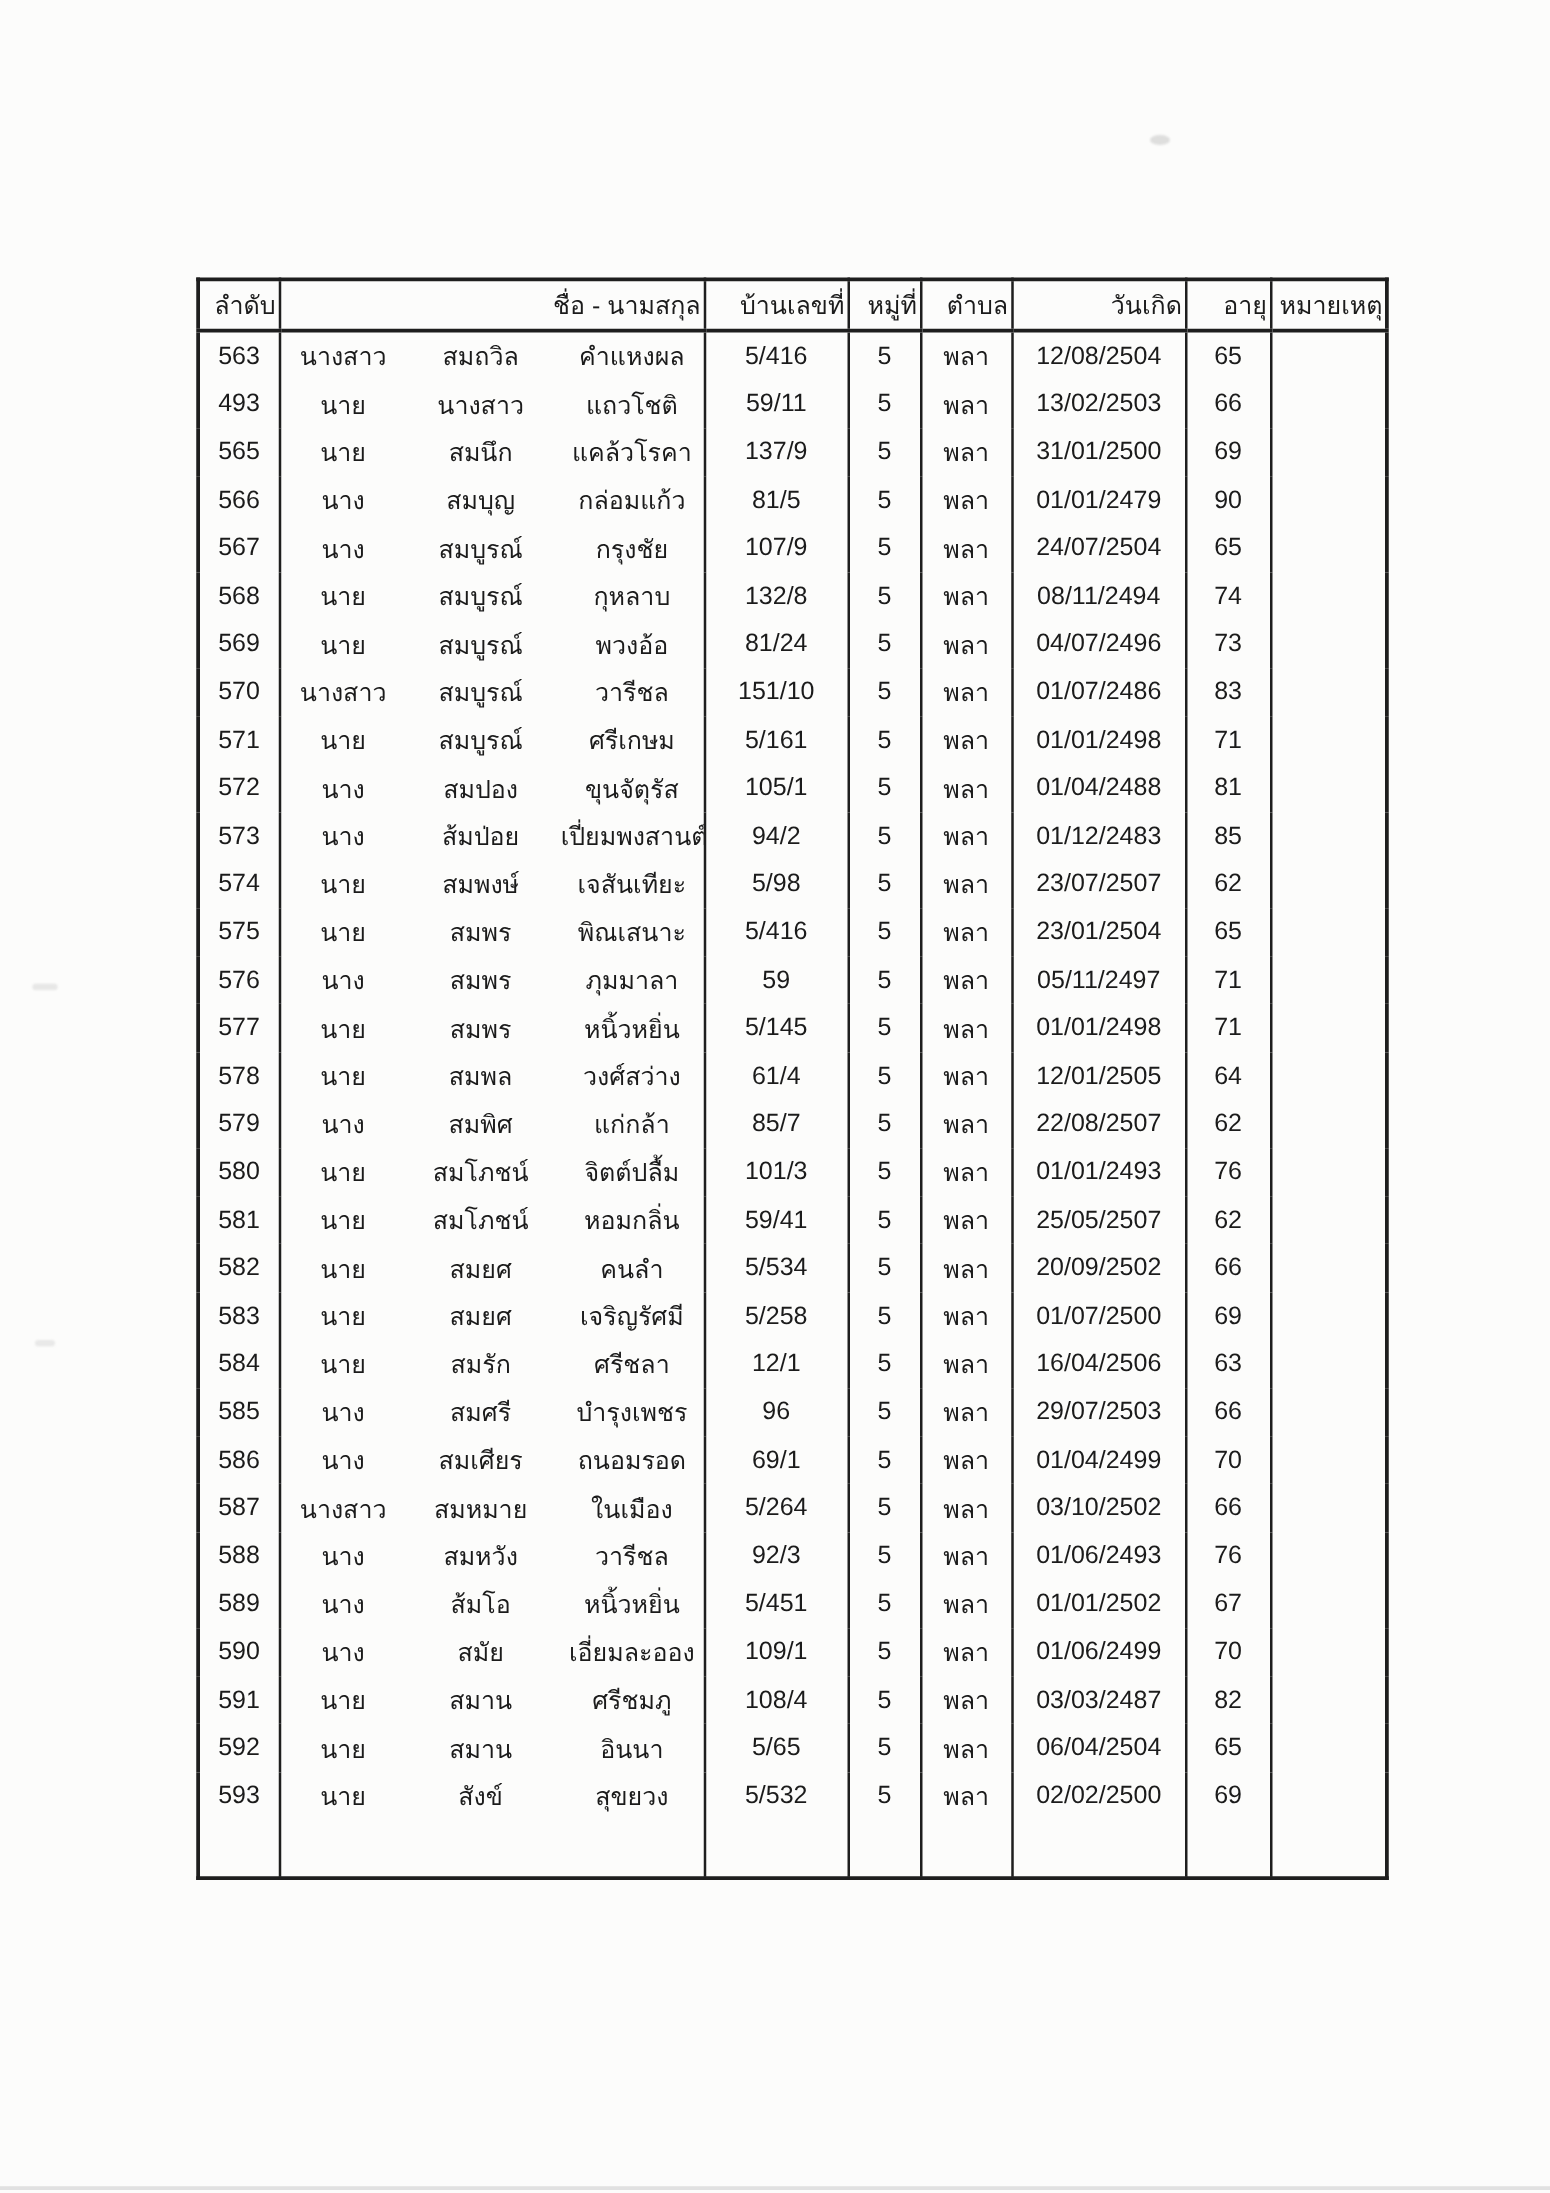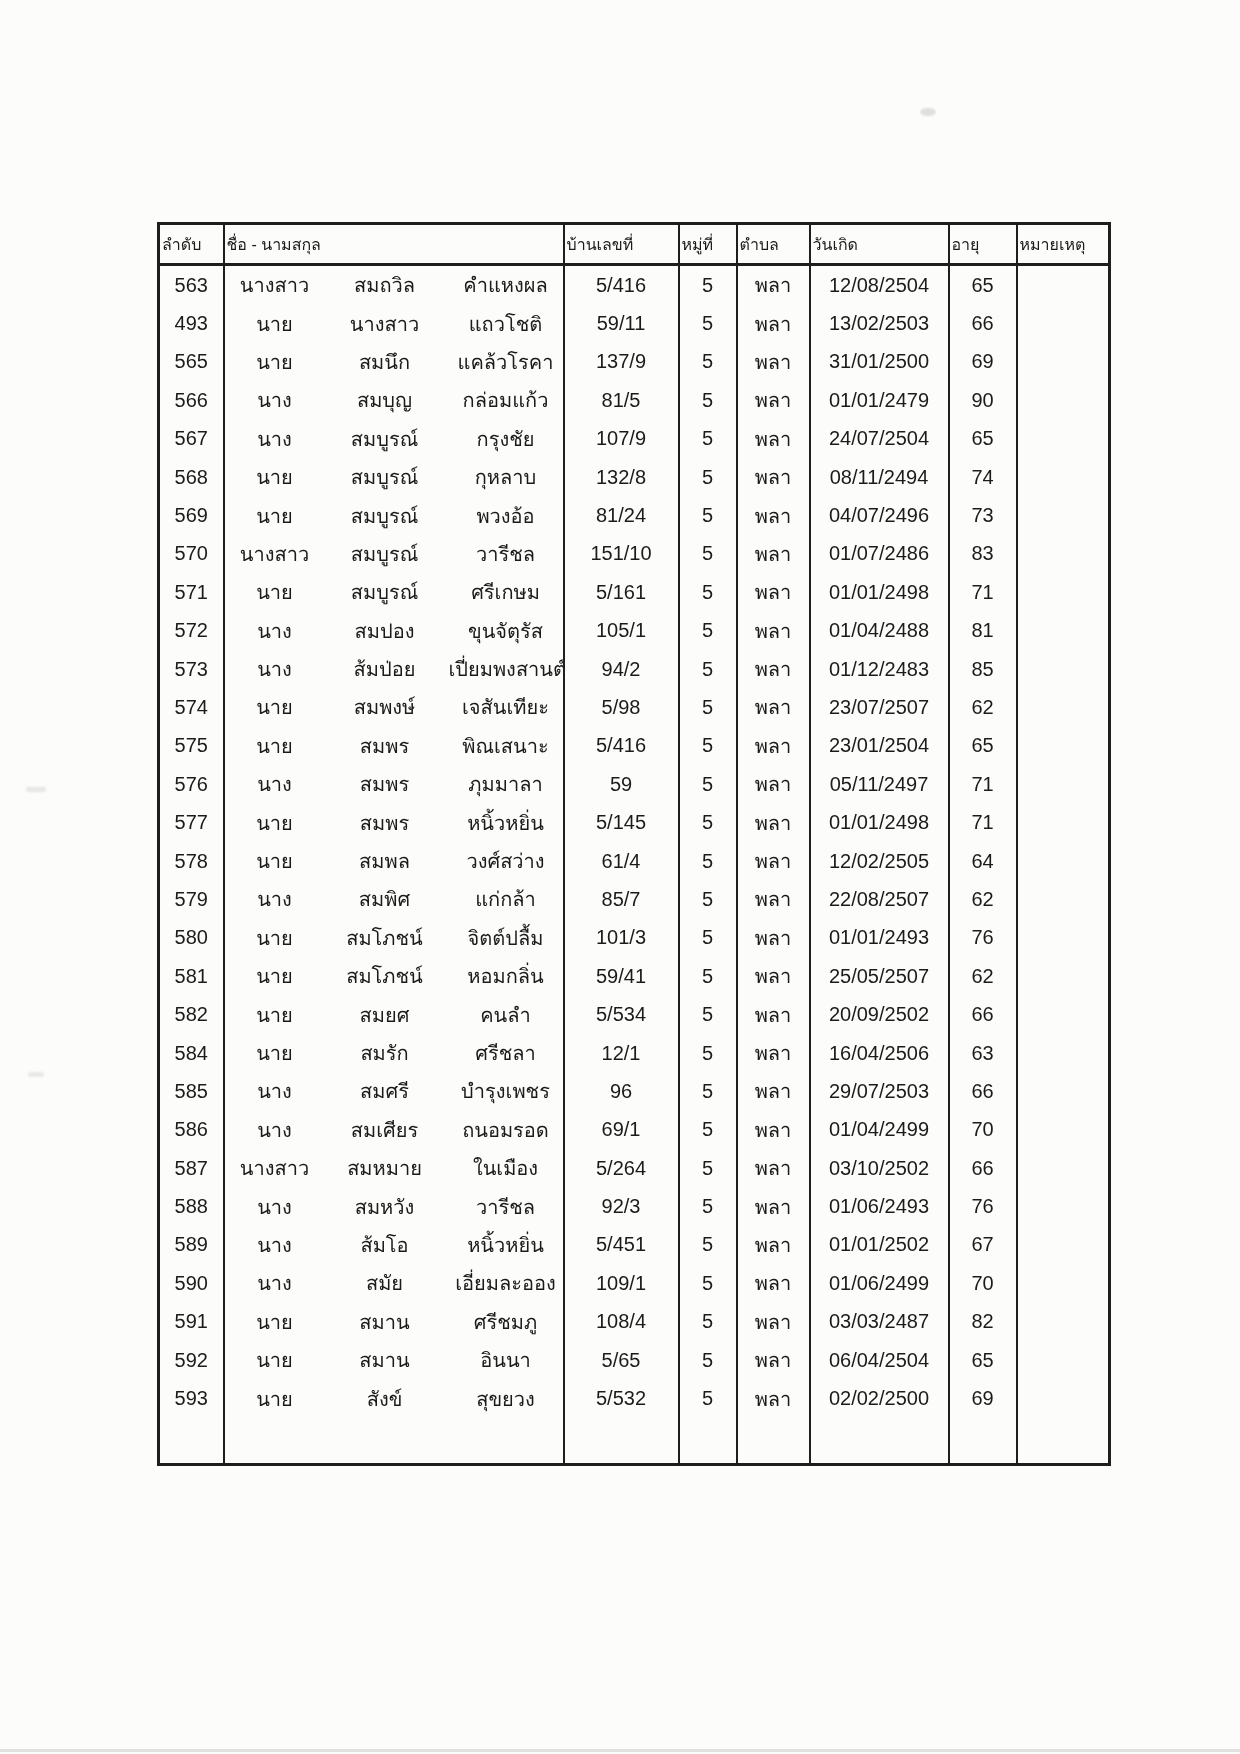--- a/index.html
+++ b/index.html
@@ -18,23 +18,23 @@
     width:951px;
     border-collapse:collapse;
     table-layout:fixed;
     border:3px solid #1e1e1e;
   }
   table.roster th {
     border:2px solid #1e1e1e;
     border-bottom:3px solid #1e1e1e;
     height:38px;
     font-weight:normal;
-    font-size:16px;
+    font-size:20px;
     padding:0 2px;
-    text-align:left;
+    text-align:right;
     vertical-align:middle;
     white-space:nowrap;
     overflow:hidden;
   }
   table.roster td {
     border-left:2px solid #1e1e1e;
     border-right:2px solid #1e1e1e;
     border-top:none; border-bottom:none;
     height:38.4px;
     font-size:20px;
@@ -351,21 +351,21 @@
     <td class="name-cell">
       <span class="name-wrap">
         <span class="name-title">นาย</span>
         <span class="name-first">สมพล</span>
         <span class="name-last">วงศ์สว่าง</span>
       </span>
     </td>
     <td>61/4</td>
     <td>5</td>
     <td>พลา</td>
-    <td>12/02/2505</td>
+    <td>12/01/2505</td>
     <td>64</td>
     <td></td>
   </tr>
 
   <tr>
     <td>579</td>
     <td class="name-cell">
       <span class="name-wrap">
         <span class="name-title">นาง</span>
         <span class="name-first">สมพิศ</span>
@@ -424,20 +424,36 @@
       </span>
     </td>
     <td>5/534</td>
     <td>5</td>
     <td>พลา</td>
     <td>20/09/2502</td>
     <td>66</td>
     <td></td>
   </tr>
 
+  <tr>
+    <td>583</td>
+    <td class="name-cell">
+      <span class="name-wrap">
+        <span class="name-title">นาย</span>
+        <span class="name-first">สมยศ</span>
+        <span class="name-last">เจริญรัศมี</span>
+      </span>
+    </td>
+    <td>5/258</td>
+    <td>5</td>
+    <td>พลา</td>
+    <td>01/07/2500</td>
+    <td>69</td>
+    <td></td>
+  </tr>
 
   <tr>
     <td>584</td>
     <td class="name-cell">
       <span class="name-wrap">
         <span class="name-title">นาย</span>
         <span class="name-first">สมรัก</span>
         <span class="name-last">ศรีชลา</span>
       </span>
     </td>

